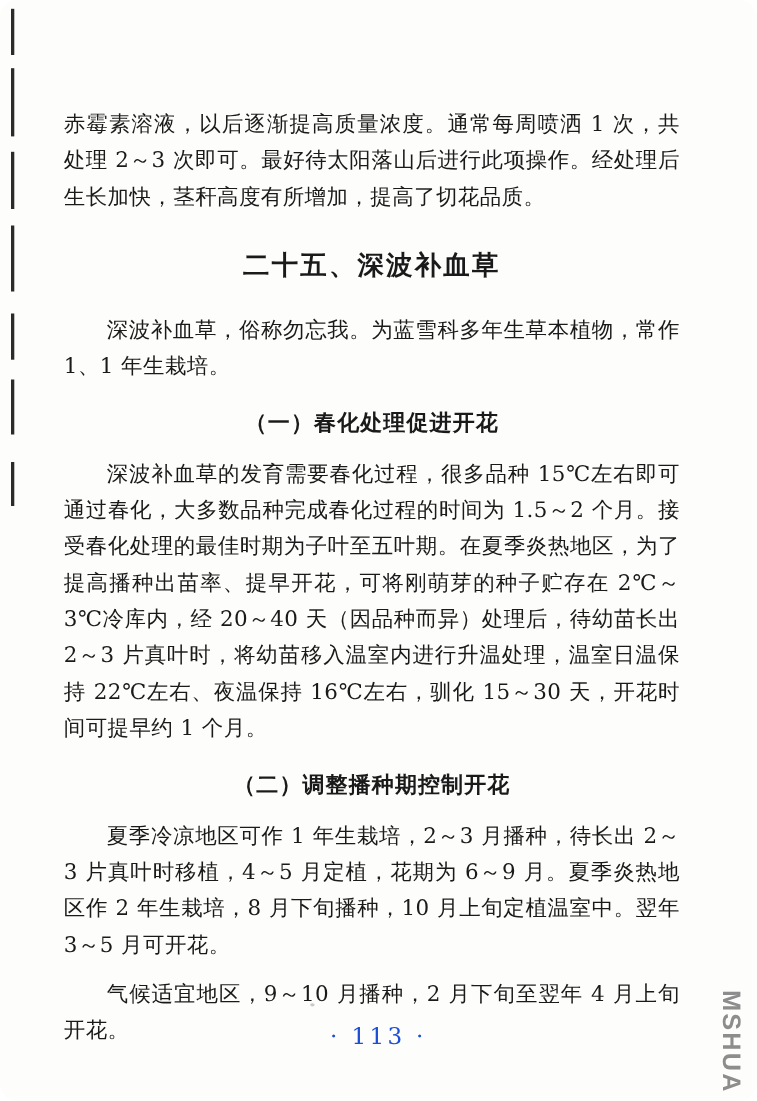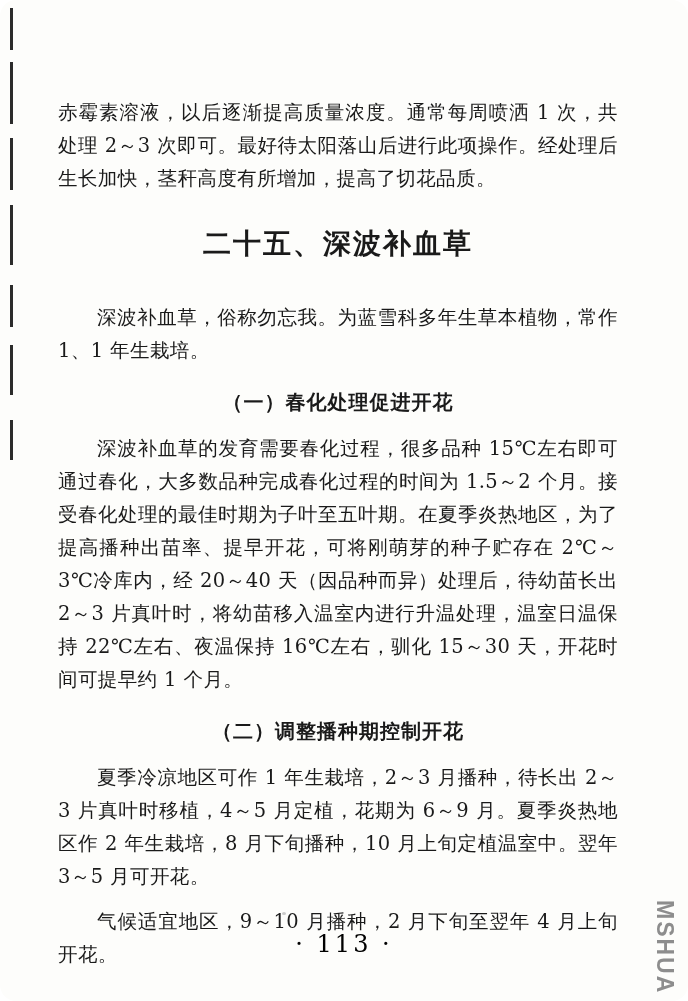--- a/index.html
+++ b/index.html
@@ -55,24 +55,24 @@
     text-align: justify;
     text-justify: inter-ideograph;
   }
 
   .para-indent {
     text-indent: 2em;
   }
 
   .chapter-title {
     text-align: center;
-    font-size: 28px;
+    font-size: 24px;
     font-weight: bold;
     letter-spacing: 2px;
-    margin: 30px 0 38px 0;
+    margin: 30px 0 26px 0;
     font-family: "DejaVu Sans", sans-serif;
   }
 
   .section-title {
     text-align: center;
     font-size: 20px;
     font-weight: bold;
     letter-spacing: 1px;
     margin: 22px 0 16px 0;
     font-family: "DejaVu Sans", sans-serif;
@@ -84,23 +84,23 @@
   
   .footer {
     position: absolute;
     left: 0;
     top: 930px;
     width: 688px;
     text-align: center;
   }
   .page-number {
     display: inline-block;
-    font-size: 24px;
+    font-size: 21px;
     letter-spacing: 3px;
-    color: #000000;
+    color: #1d4ed8;
     font-family: "DejaVu Serif", serif;
   }
 
   
   .watermark {
     position: absolute;
     right: 10px;
     top: 900px;
     font-family: "Liberation Sans", sans-serif;
     font-size: 23px;

